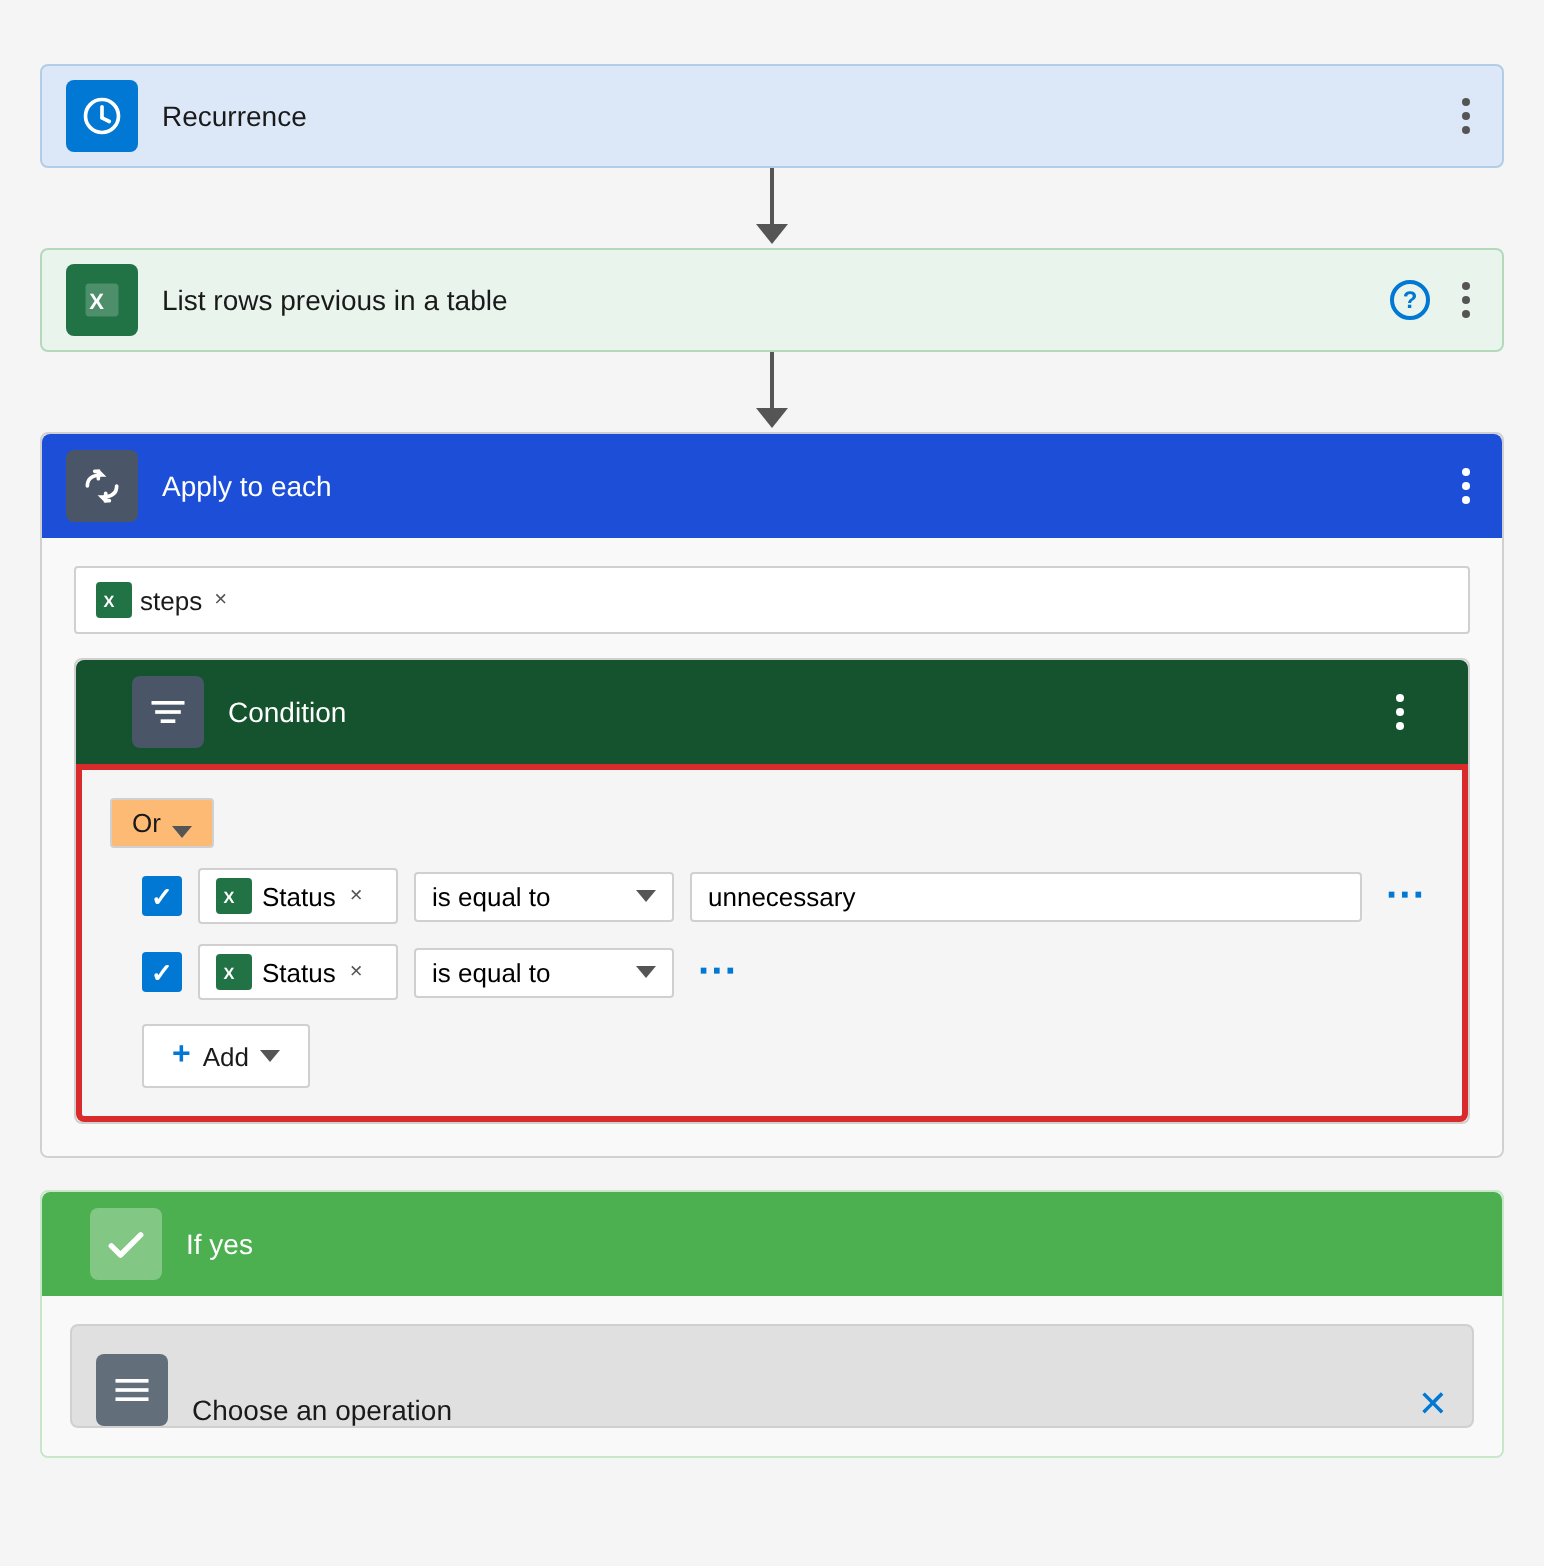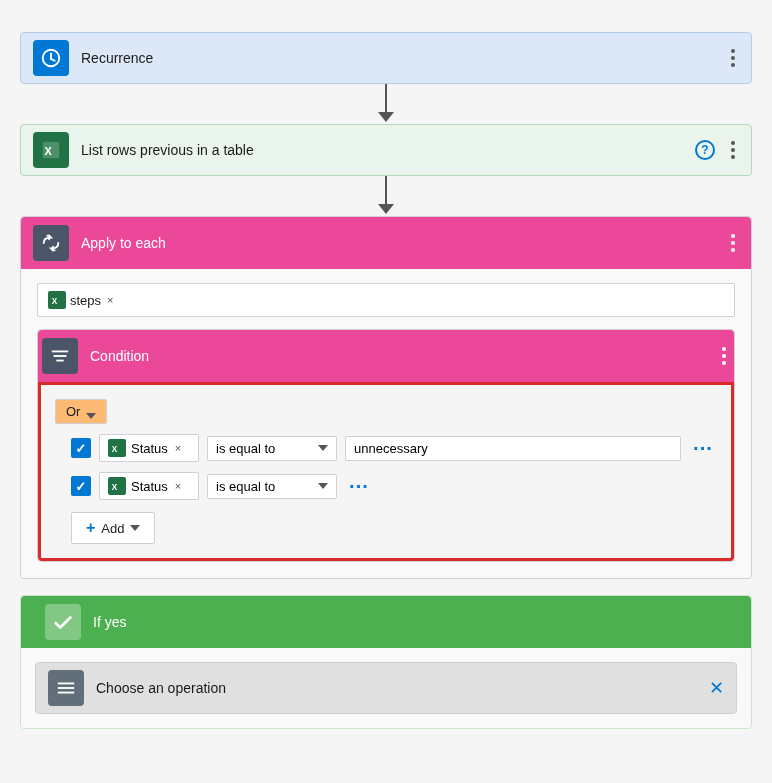--- a/index.html
+++ b/index.html
@@ -101,21 +101,21 @@
 
     
     .apply-block {
       width: 100%;
       border: 1px solid #d0d0d0;
       border-radius: 4px;
       background: #fff;
       overflow: visible;
     }
     .apply-header {
-      background: #ec4899;
+      background: #1d4ed8;
       border-radius: 4px 4px 0 0;
       display: flex;
       align-items: center;
       padding: 0 12px;
       height: 52px;
       justify-content: flex-end;
     }
     .apply-body {
       padding: 14px 16px 16px 16px;
       background: #f9f9f9;
@@ -164,25 +164,25 @@
 
     
     .condition-block {
       width: 100%;
       border: 1px solid #d0d0d0;
       border-radius: 4px;
       background: #fff;
       margin-top: 12px;
     }
     .condition-header {
-      background: #ec4899;
+      background: #14532d;
       border-radius: 4px 4px 0 0;
       display: flex;
       align-items: center;
-      padding: 0 4px;
+      padding: 0 28px;
       height: 52px;
     }
     .condition-body {
       padding: 14px;
       background: #f5f5f5;
       border: 3px solid #d92b2b;
       border-radius: 0 0 4px 4px;
     }
 
     
@@ -337,21 +337,21 @@
       border-radius: 0 0 4px 4px;
     }
 
     
     .choose-op-card {
       width: 100%;
       border: 1px solid #d0d0d0;
       border-radius: 4px;
       background: #e0e0e0;
       display: flex;
-      align-items: center;
+      align-items: flex-end;
       padding: 0 12px;
       height: 52px;
     }
 
     
     .help-icon {
       width: 20px;
       height: 20px;
       border: 2px solid #0078d4;
       border-radius: 50%;

